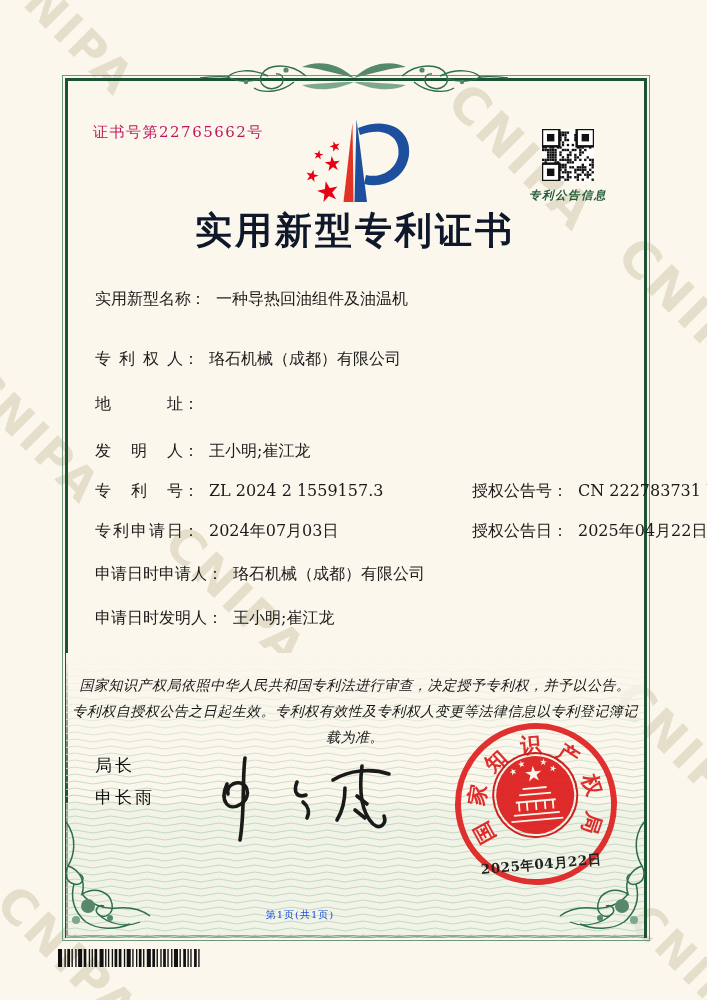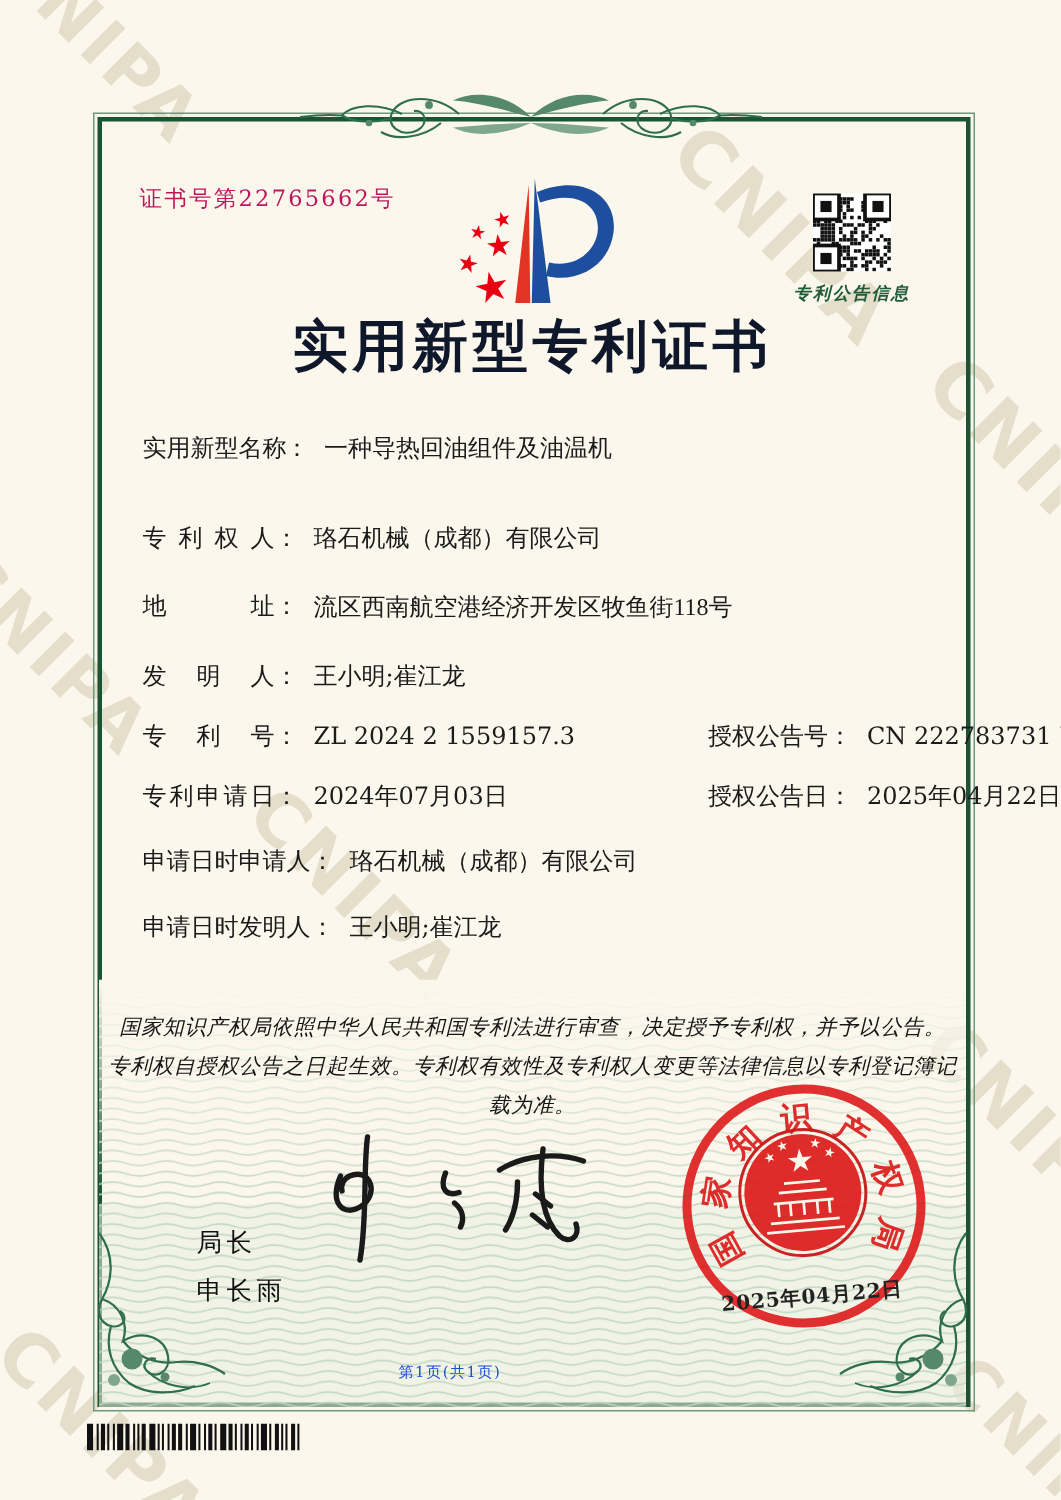--- a/index.html
+++ b/index.html
@@ -57,23 +57,23 @@
   .rcol{position:absolute;left:377px;top:0;}
 
   .statement{
     position:absolute;left:70px;top:672px;width:570px;z-index:5;
     font-size:14px;font-style:italic;line-height:26px;color:#151515;
     text-align:center;letter-spacing:0.5px;
   }
   .statement span{display:block;}
 
   .signoff{
-    position:absolute;left:95px;top:813px;z-index:6;
+    position:absolute;left:95px;top:749px;z-index:6;
     font-family:"DejaVu Sans","Liberation Sans",sans-serif;
-    font-size:17px;letter-spacing:3px;color:#111;font-weight:500;line-height:32px;margin-left:36px;
+    font-size:17px;letter-spacing:3px;color:#111;font-weight:500;line-height:32px;
   }
   .signoff span{display:block;}
 
   .page-no{
     position:absolute;left:62px;top:908px;width:476px;text-align:center;
     font-size:10px;color:#1d4ed8;z-index:6;letter-spacing:1px;
   }
 
   .seal-wrap{position:absolute;left:450px;top:718px;width:172px;height:172px;z-index:7;transform:rotate(-5deg);opacity:.96;}
   .sig-wrap{position:absolute;left:205px;top:750px;width:195px;height:95px;z-index:6;}
@@ -333,21 +333,21 @@
 
 <div class="row" style="top:289px;">
   <span class="lbl">实用新型名称</span><span class="colon" style="margin-left:7px;">：</span><span class="val">一种导热回油组件及油温机</span>
 </div>
 
 <div class="row" style="top:349px;">
   <span class="lbl">专利权人</span><span class="colon">：</span><span class="val">珞石机械（成都）有限公司</span>
 </div>
 
 <div class="row" style="top:394px;font-family:Liberation Serif, serif;">
-  <span class="lbl">地址</span><span class="colon">：</span><span class="addr-val"><span>流区西南航空港经济开发区牧鱼街118号</span></span>
+  <span class="lbl">地址</span><span class="colon">：</span><span class="addr-val"></span>
 </div>
 
 <div class="row" style="top:441px;">
   <span class="lbl">发明人</span><span class="colon">：</span><span class="val">王小明;崔江龙</span>
 </div>
 
 <div class="row" style="top:481px;">
   <span class="lbl">专利号</span><span class="colon">：</span><span class="val">ZL 2024 2 1559157.3</span>
   <span class="rcol">
     <span class="lbl-wide">授权公告号</span><span class="colon">：</span><span class="val">CN 222783731 U</span>

